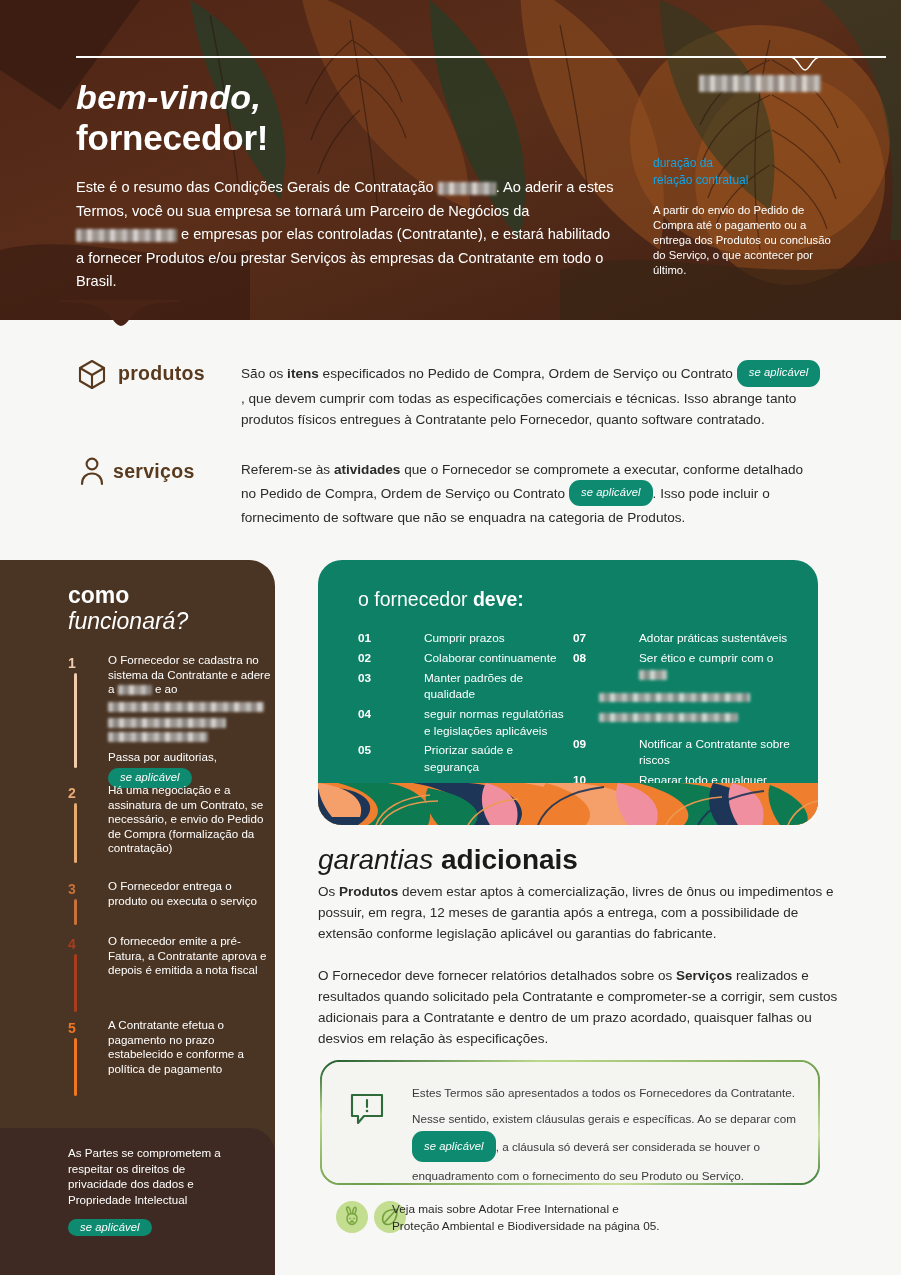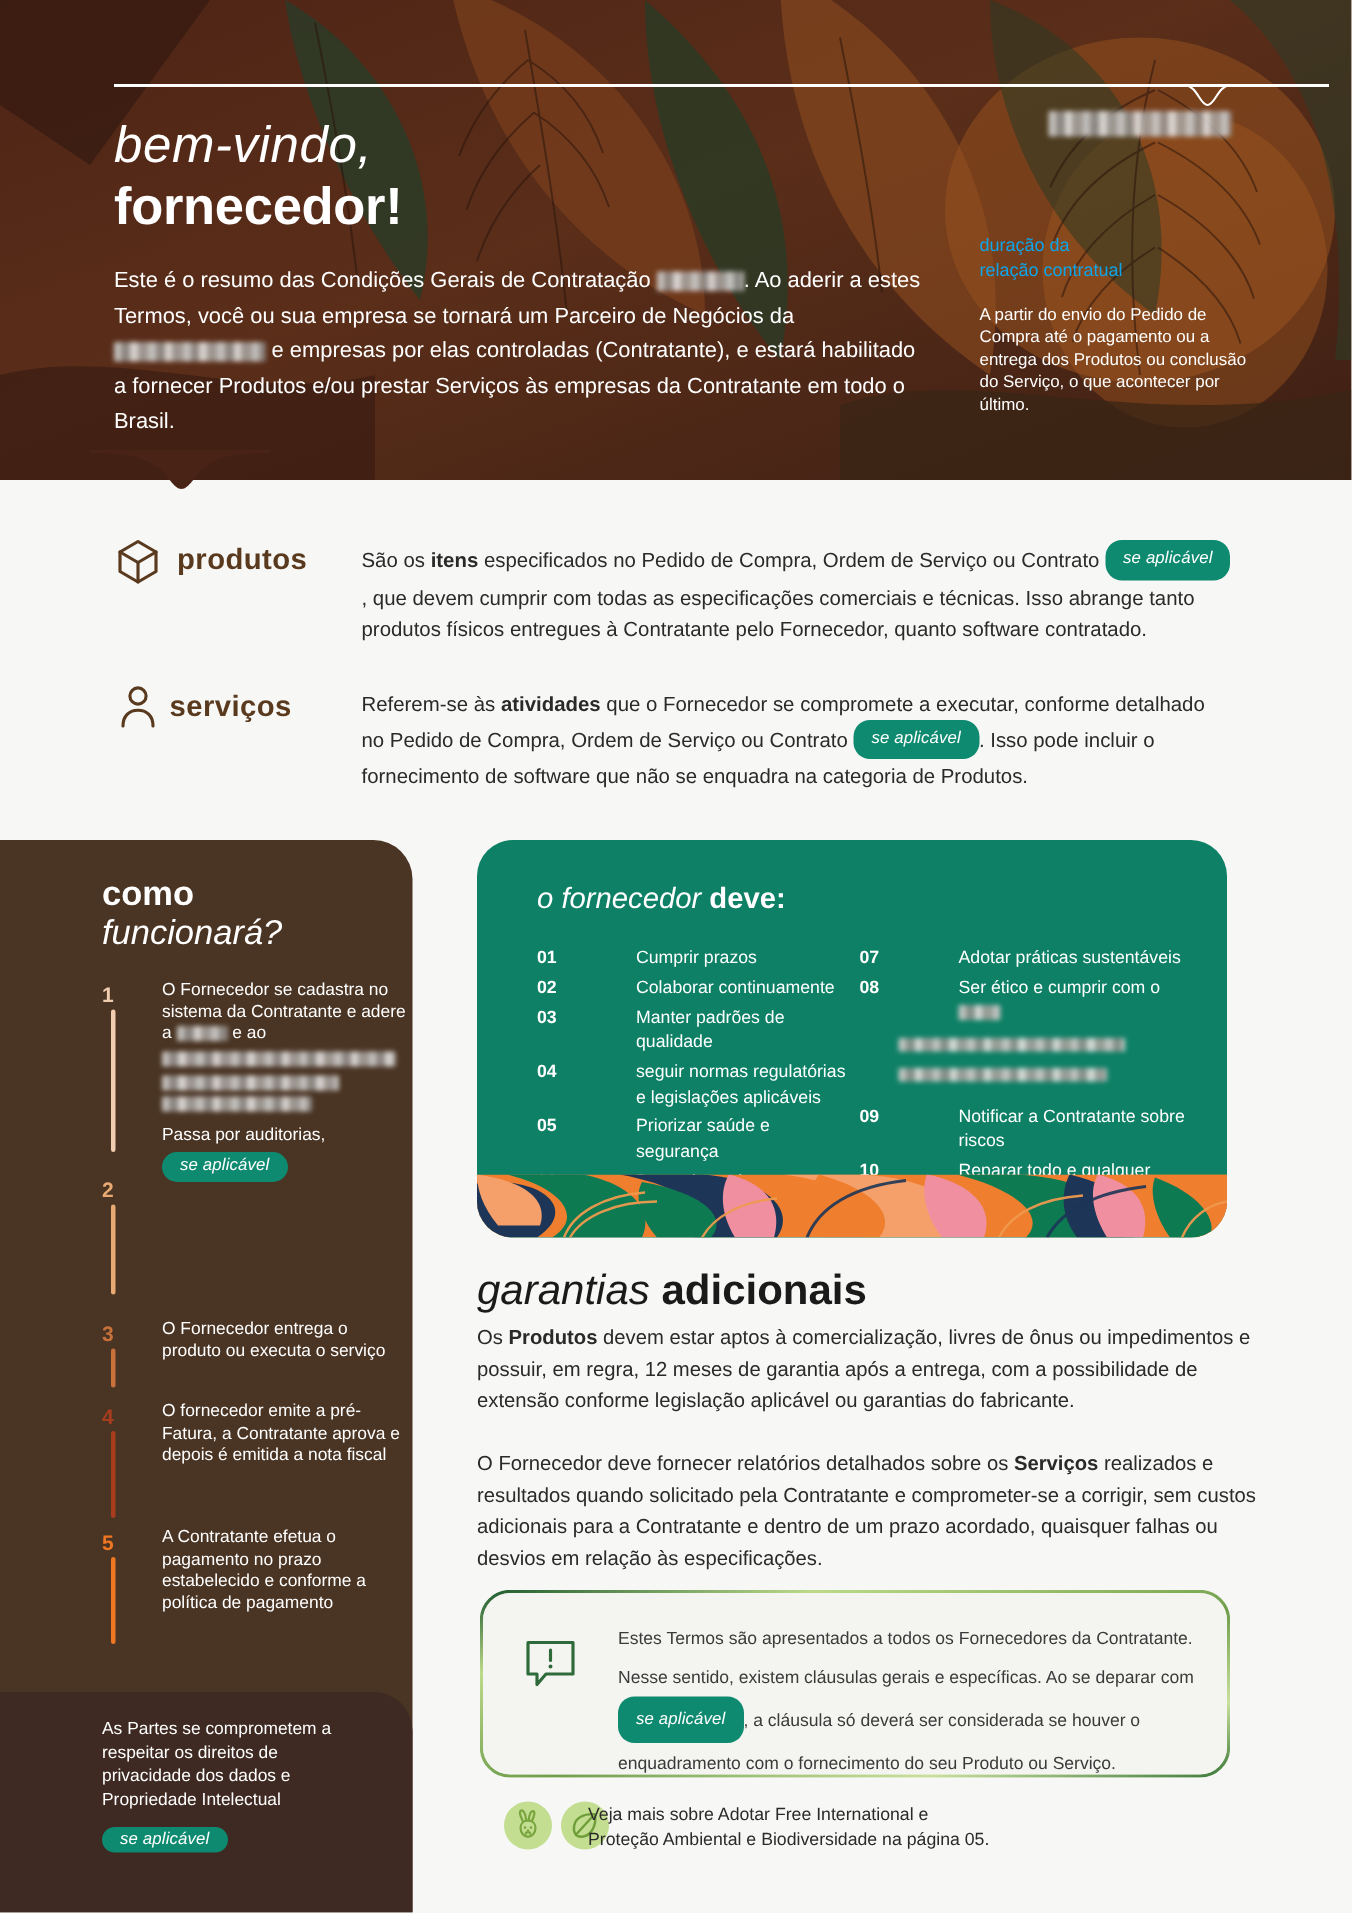--- a/index.html
+++ b/index.html
@@ -37,21 +37,21 @@
   .hdr-notch {
     position: absolute; left: 790px; top: 56px; width: 30px; height: 16px;
     overflow: hidden;
   }
   .hdr-notch svg { display: block; }
   .hdr-logo {
     position: absolute; left: 699px; top: 74px; width: 122px; height: 17px;
   }
   .welcome-1 {
     position: absolute; left: 76px; top: 78px;
-    font-size: 34px; font-style: italic; font-weight: 400;
+    font-size: 34px; font-style: italic; font-weight: 700;
     color: #ffffff; letter-spacing: .4px;
   }
   .welcome-2 {
     position: absolute; left: 76px; top: 118px;
     font-size: 35px; font-weight: bold; color: #ffffff; letter-spacing: -.2px;
   }
   .intro {
     position: absolute; left: 76px; top: 176px; width: 540px;
     font-size: 14.6px; line-height: 23.5px; color: #ffffff;
   }
@@ -130,21 +130,21 @@
   .teal-card {
     position: absolute; left: 318px; top: 560px; width: 500px; height: 265px;
     background: #0d8066;
     border-radius: 24px;
     overflow: hidden;
   }
   .teal-title {
     position: absolute; left: 40px; top: 28px;
     font-size: 19.5px; color: #ffffff;
   }
-  .teal-title .it { font-style: italic; font-weight: 300; }
+  .teal-title .it { font-weight: 300; }
   .teal-title .bd { font-weight: bold; }
   .teal-col { position: absolute; }
   .teal-item { position: relative; display: flex; margin-bottom: 3.5px; gap: 40px; }
   .teal-n {
     width: 26px; flex: 0 0 26px;
     font-size: 11.8px; font-weight: bold; color: #ffffff; line-height: 16.4px;
   }
   .teal-t {
     font-size: 11.8px; color: #ffffff; line-height: 16.4px;
   }
@@ -315,20 +315,21 @@
       <div style="margin-top:7px;">Passa por auditorias,</div>
       <div style="margin-top:5px;">
         <span class="badge">se aplicável</span>
       </div>
     </div>
   </div>
 
   <div class="step" style="top:785px;height:80px;">
     <span class="step-num" style="color:#e8a972;">2</span>
     <span class="step-bar" style="top:18px;height:60px;background:#e8a972;"></span>
+    <div class="step-body">Há uma negociação e a assinatura de um Contrato, se necessário, e envio do Pedido de Compra (formalização da contratação)</div>
   </div>
 
   <div class="step" style="top:881px;height:50px;">
     <span class="step-num" style="color:#c8713a;">3</span>
     <span class="step-bar" style="top:18px;height:26px;background:#c8713a;"></span>
     <div class="step-body">O Fornecedor entrega o produto ou executa o serviço</div>
   </div>
 
   <div class="step" style="top:936px;height:80px;">
     <span class="step-num" style="color:#a83d1e;">4</span>

